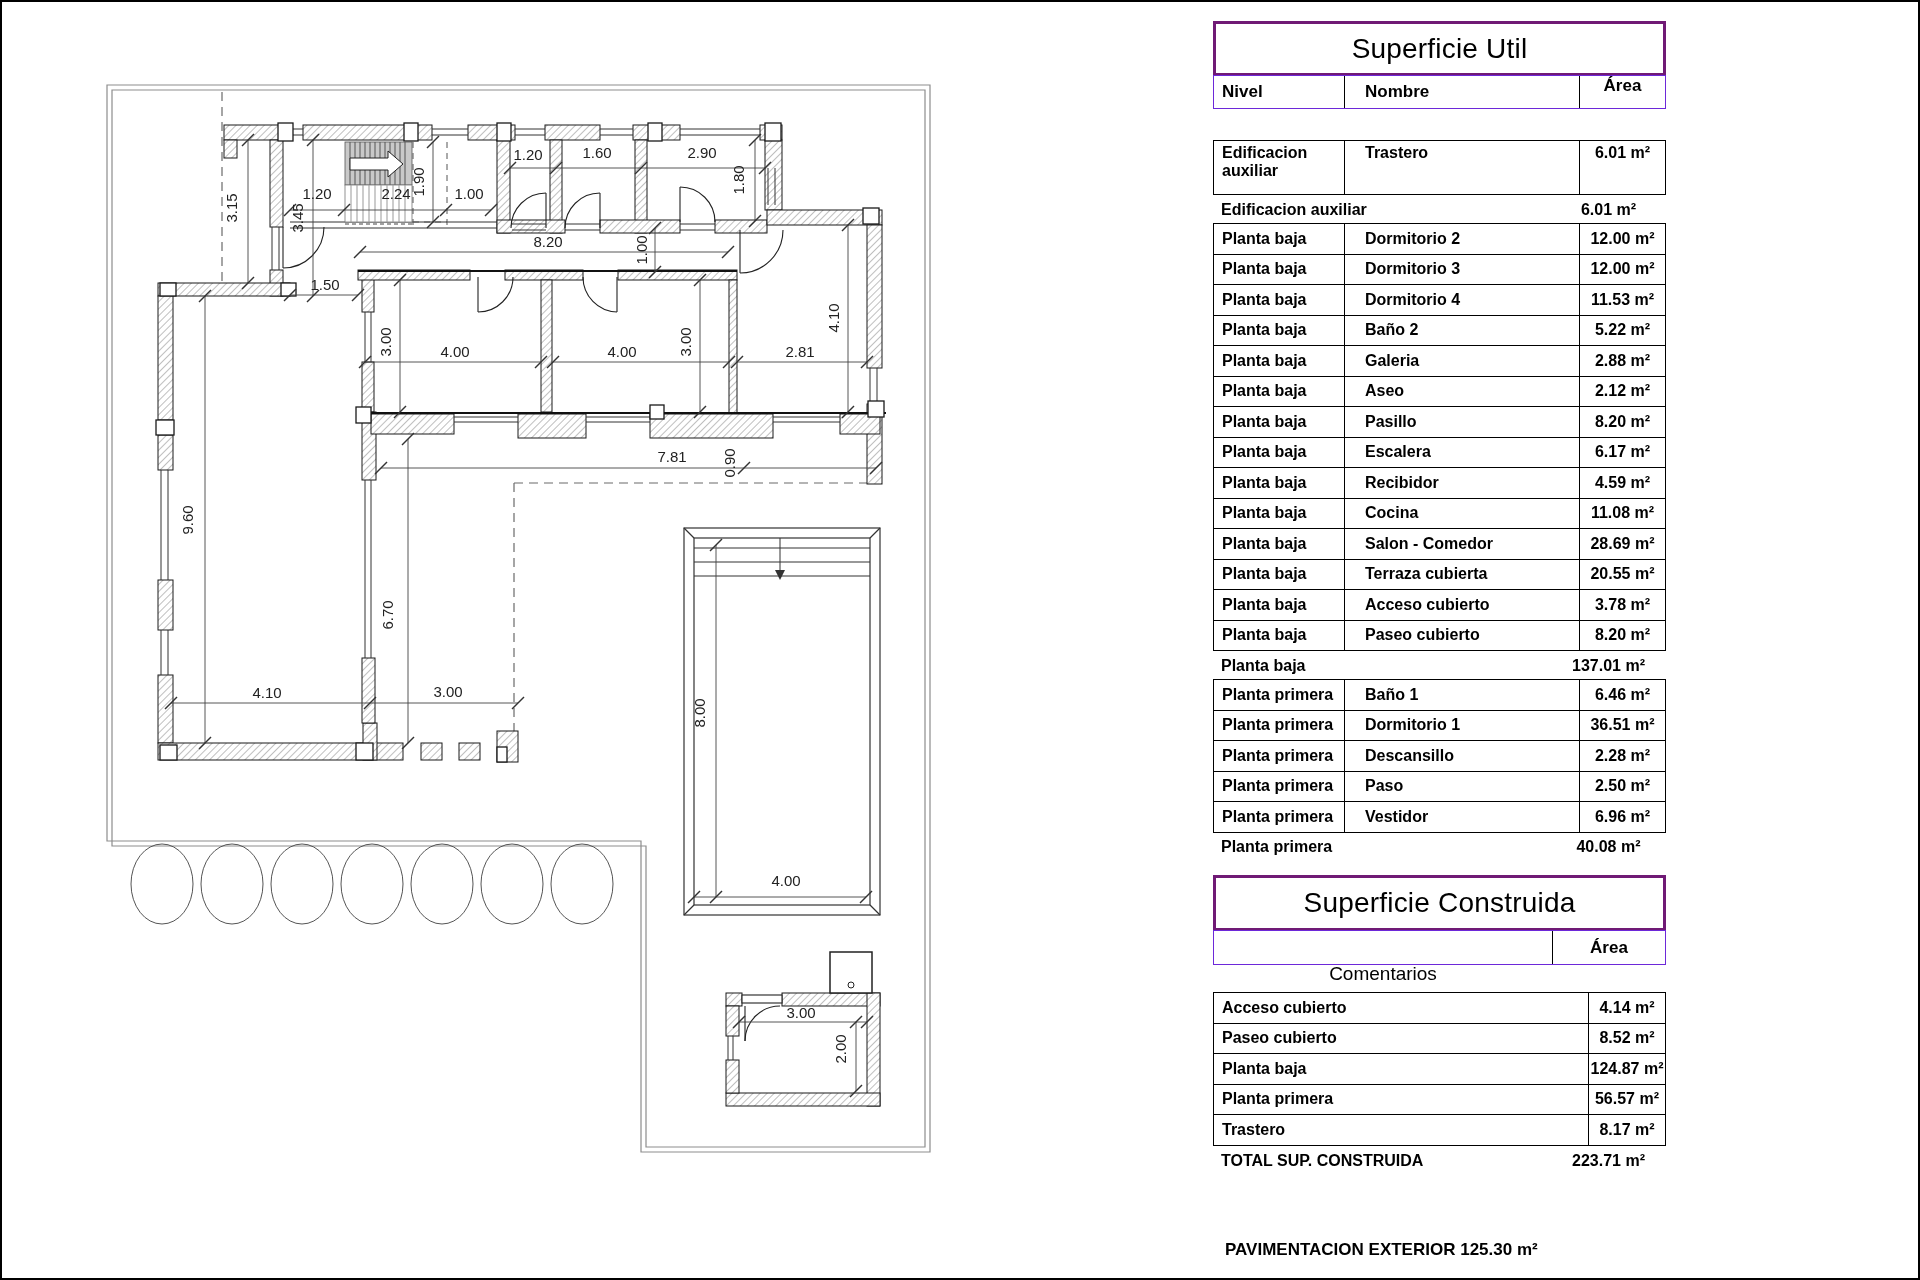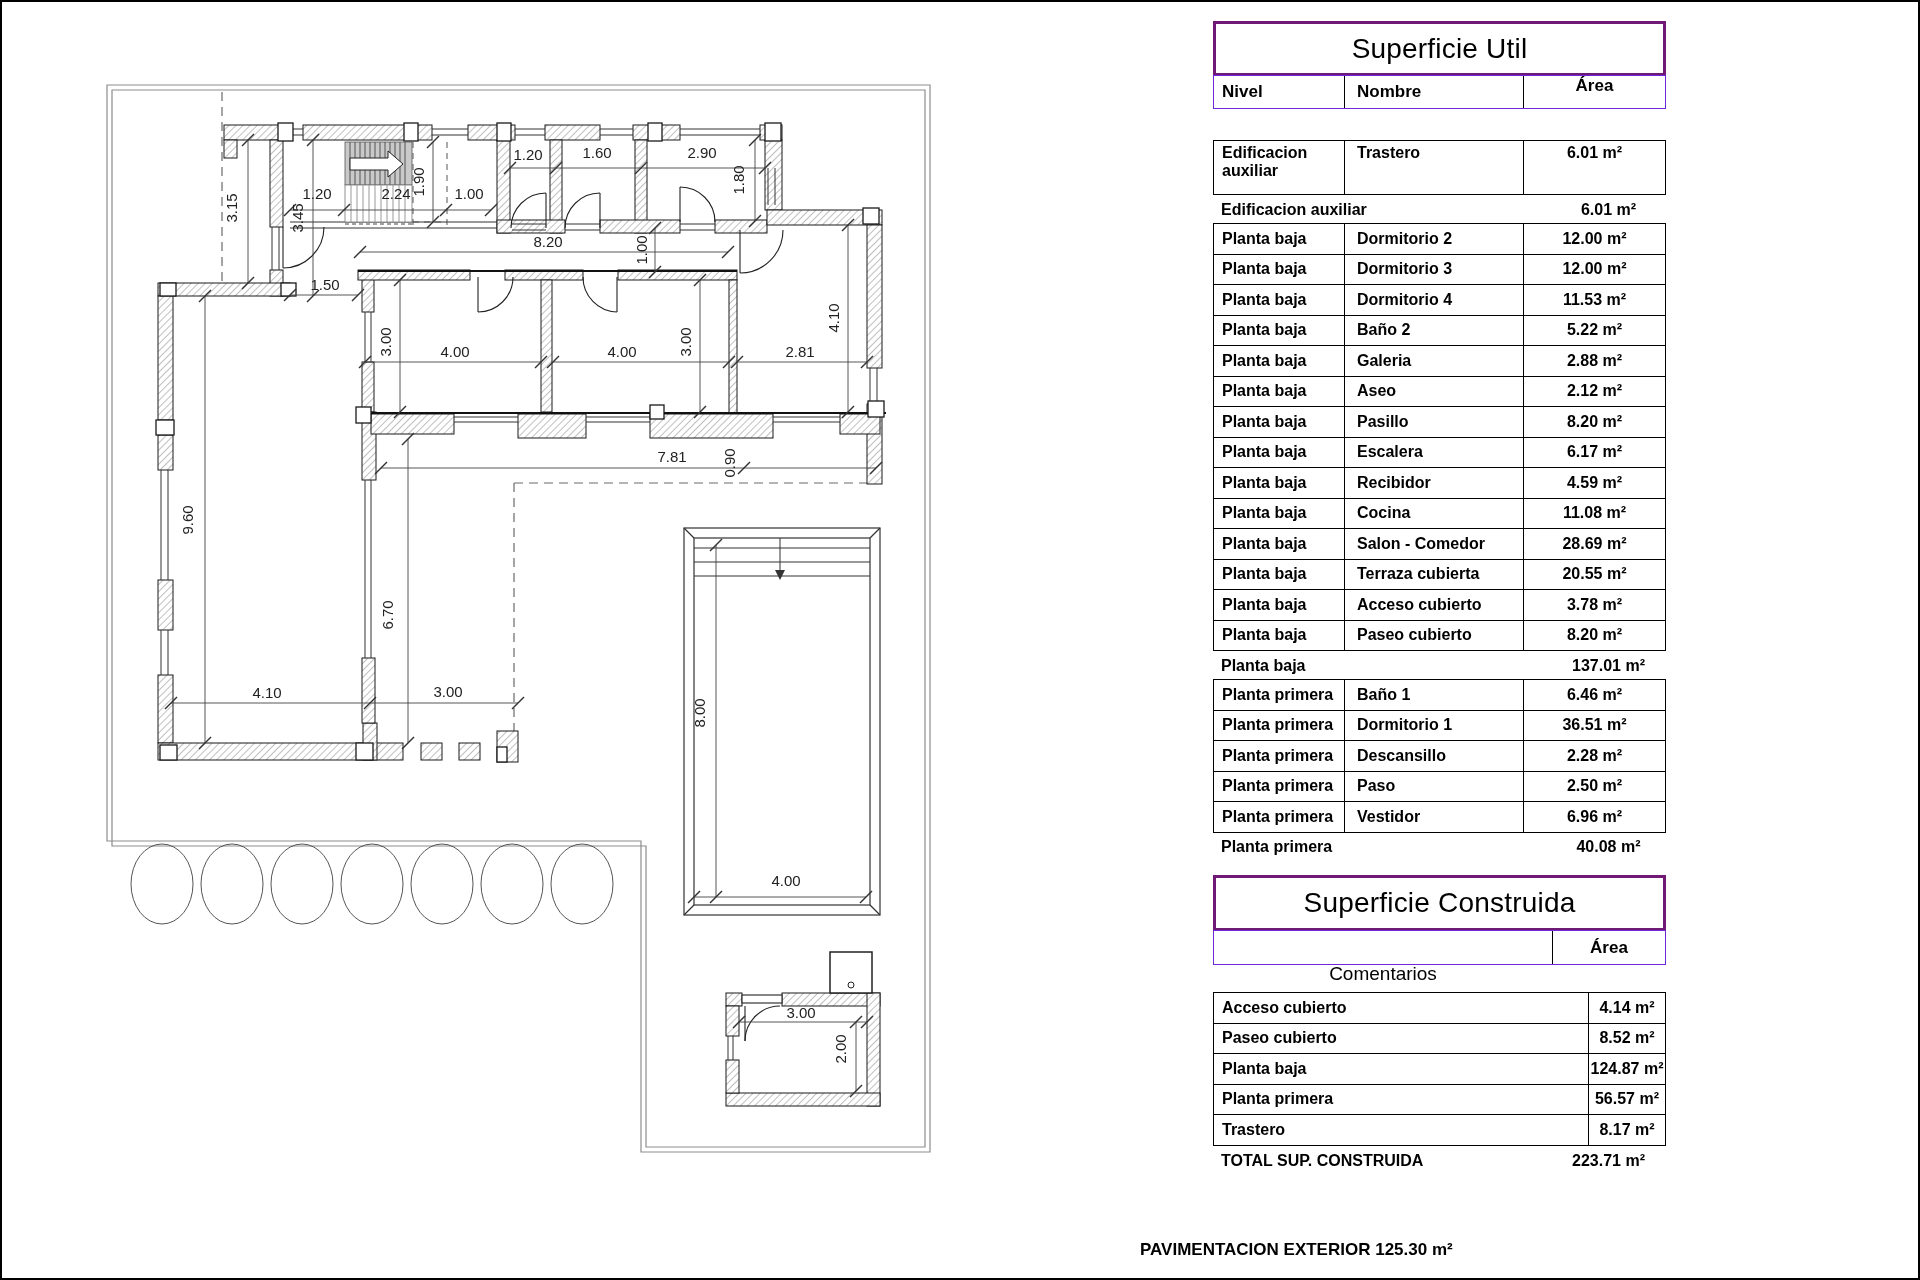--- a/index.html
+++ b/index.html
@@ -16,29 +16,29 @@
        font-weight:bold;font-size:17px;}
   .hdr .hc{align-self:stretch;display:flex;align-items:center;}
   .gap32{height:32px;}
   .gap28{height:28px;}
   .trow{display:flex;border:1px solid #000;margin-top:-1px;height:29.5px;align-items:center;
         font-weight:bold;font-size:16px;background:#fff;}
   .trow.tall{height:53px;align-items:flex-start;}
   .trow.tall .cell{padding-top:3px;}
   .plain{display:flex;height:29px;align-items:center;font-weight:bold;font-size:16px;border:none;}
   .c1{width:130px;padding-left:8px;box-sizing:border-box;line-height:1.15;}
-  .c2{width:180px;padding-left:12px;box-sizing:border-box;border-left:1px solid #000;border-right:1px solid #000;
+  .c2{width:236px;padding-left:20px;box-sizing:border-box;border-left:1px solid #000;border-right:1px solid #000;
       align-self:stretch;display:flex;align-items:center;}
   .trow.tall .c2{align-items:flex-start;}
   .c3{flex:1;text-align:center;}
   .d1{width:338px;padding-left:8px;box-sizing:border-box;}
   .d2{flex:1;text-align:center;border-left:1px solid #000;align-self:stretch;
       display:flex;align-items:center;justify-content:center;margin-left:36px;}
   .hdr .d1c{width:338px;text-align:center;font-weight:normal;font-size:19px;margin-top:32px;}
-  .footnote{position:absolute;left:1140px;top:1240px;font-weight:bold;font-size:17px;}
+  .footnote{position:absolute;left:1225px;top:1240px;font-weight:bold;font-size:17px;}
 </style>
 </head>
 <body>
 
 <div class="page-frame"></div>
 
 <svg id="plan" width="1000" height="1280" viewBox="0 0 1000 1280">
   <defs>
     <pattern id="h" width="5" height="5" patternUnits="userSpaceOnUse" patternTransform="rotate(45)">
       <rect width="5" height="5" fill="#fff"></rect>

